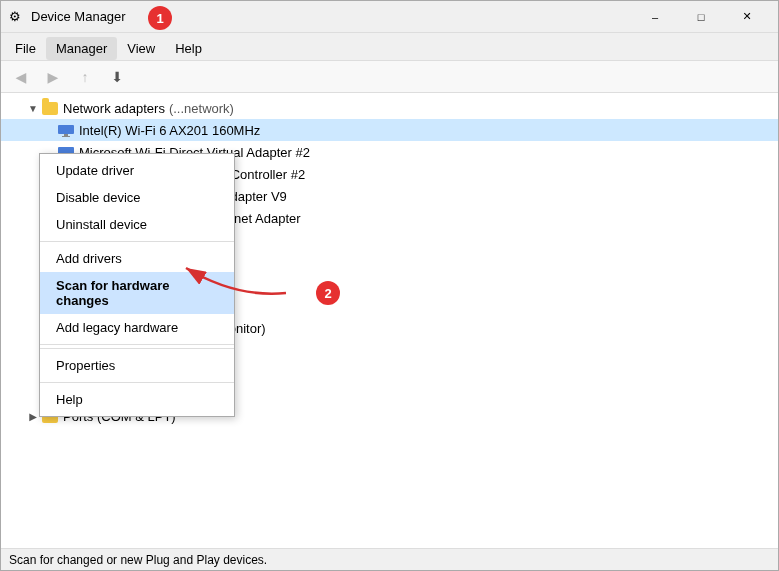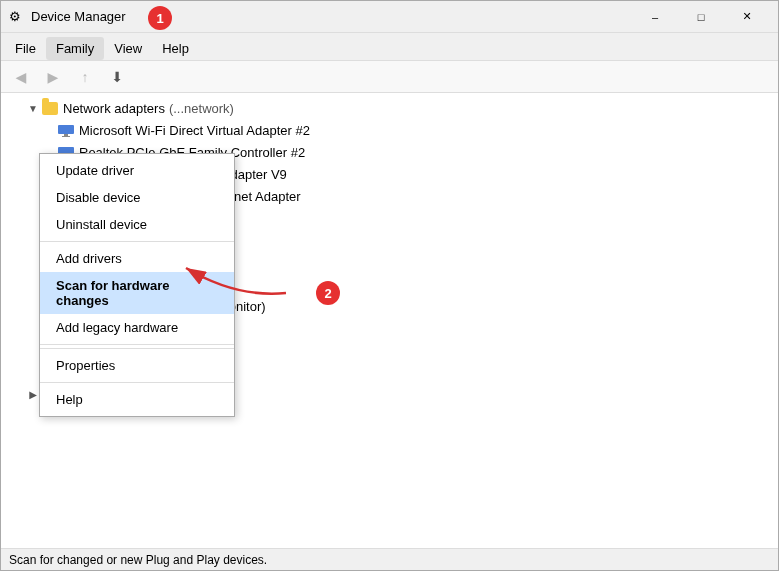--- a/index.html
+++ b/index.html
@@ -280,21 +280,21 @@
 
     <div class="title-bar-controls">
       <button class="title-btn">–</button>
       <button class="title-btn">□</button>
       <button class="title-btn close">✕</button>
     </div>
   </div>
 
   <div class="menu-bar">
     <div class="menu-item">File</div>
-    <div class="menu-item active">Family</div>
+    <div class="menu-item active">Manager</div>
     <div class="menu-item">View</div>
     <div class="menu-item">Help</div>
   </div>
 
   <div class="toolbar">
     <button class="toolbar-btn disabled">◀</button>
     <button class="toolbar-btn disabled">▶</button>
     <button class="toolbar-btn disabled">↑</button>
     <button class="toolbar-btn">⬇</button>
   </div>
@@ -305,20 +305,32 @@
       <div class="tree-item" style="padding-left: 8px;">
         <span class="tree-indent"></span>
         <span class="tree-expander">▼</span>
         <span class="tree-icon">
           <div class="icon-folder"></div>
         </span>
         <span style="font-size:13px;">Network adapters</span>
         <span style="font-size:13px; color:#555; margin-left:4px;">(...network)</span>
       </div>
 
+      <div class="tree-item selected" style="padding-left: 24px;">
+        <span class="tree-indent"></span>
+        <span class="tree-expander" style="width:16px;"></span>
+        <span class="tree-icon">
+          <svg width="16" height="14" viewBox="0 0 16 14">
+              <rect x="0" y="2" width="16" height="9" rx="1" fill="#4a7ed9"></rect>
+              <rect x="6" y="11" width="4" height="2" fill="#888"></rect>
+              <rect x="4" y="13" width="8" height="1" fill="#888"></rect>
+            </svg>
+        </span>
+        <span style="font-size:13px;">Intel(R) Wi-Fi 6 AX201 160MHz</span>
+      </div>
 
       <div class="tree-item" style="padding-left: 24px;">
         <span class="tree-indent"></span>
         <span class="tree-expander" style="width:16px;"></span>
         <span class="tree-icon">
           <svg width="16" height="14" viewBox="0 0 16 14">
               <rect x="0" y="2" width="16" height="9" rx="1" fill="#4a7ed9"></rect>
               <rect x="6" y="11" width="4" height="2" fill="#888"></rect>
               <rect x="4" y="13" width="8" height="1" fill="#888"></rect>
             </svg>

